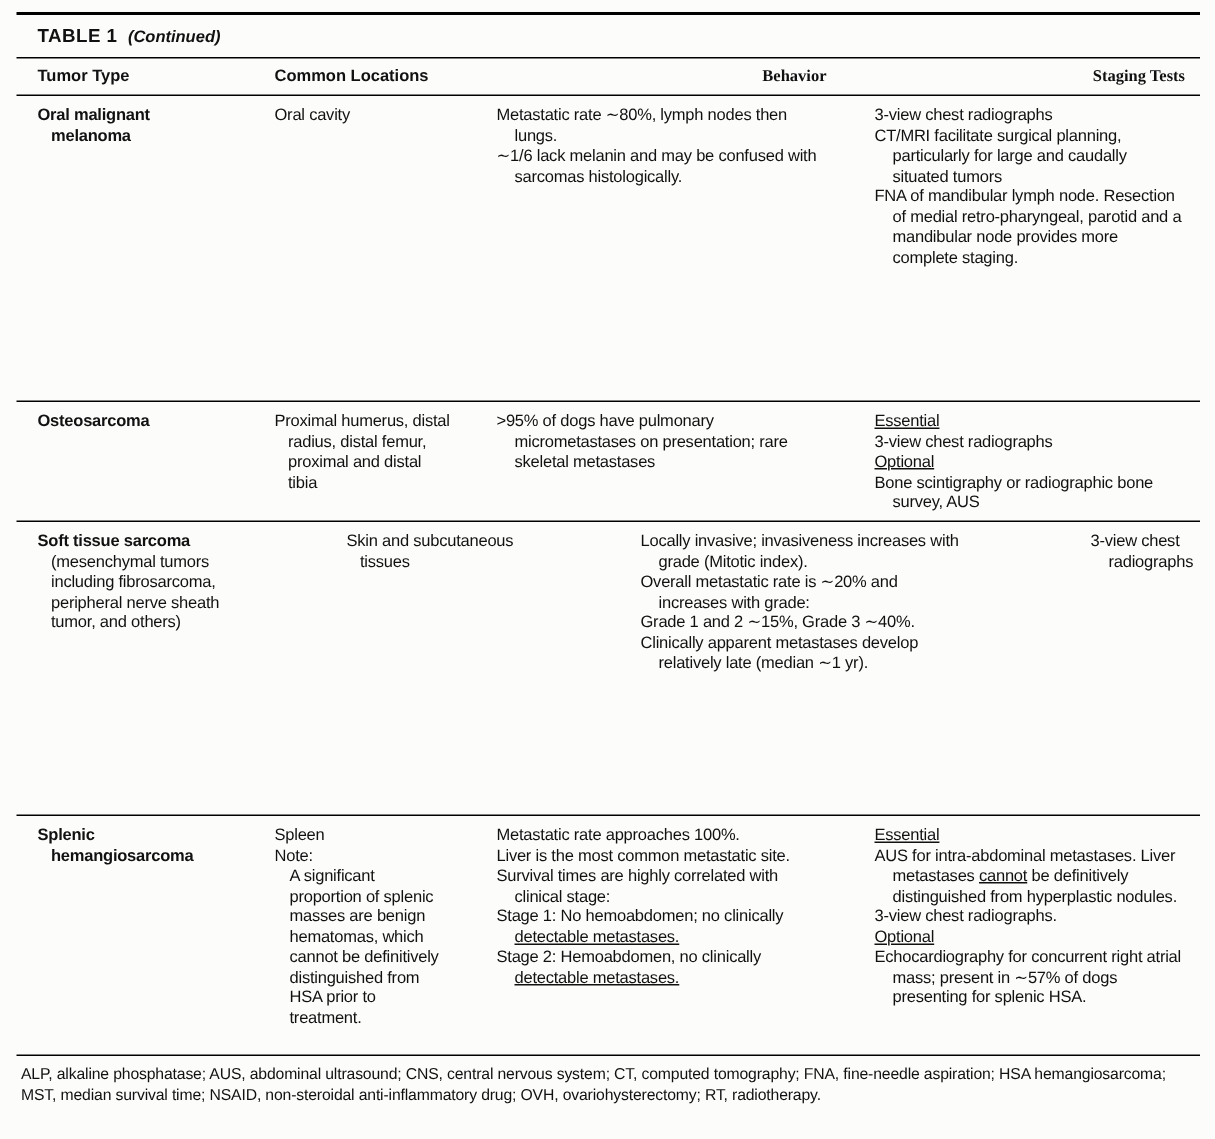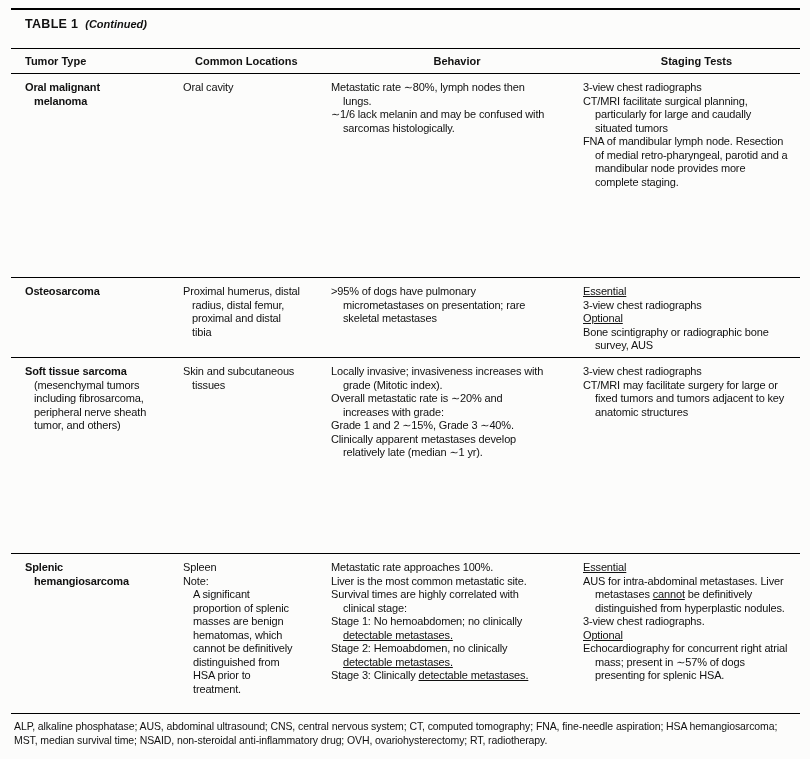--- a/index.html
+++ b/index.html
@@ -6,47 +6,47 @@
   html, body { background: #fcfcfb; }
   body {
     width: 810px; height: 759px; overflow: hidden;
     font-family: "Liberation Sans", sans-serif;
     color: #111;
   }
   .page { margin: 8px 10px 0 11px; }
   .tbl { border-top: 2.5px solid #000; }
   .title-row {
     display: flex; align-items: baseline; gap: 7px;
-    padding: 7px 0 17px 14px;
+    padding: 7px 0 7px 14px;
     border-bottom: 1.5px solid #000;
   }
   .tbl-title { font-weight: bold; font-size: 12.5px; letter-spacing: .3px; }
   .tbl-cont  { font-weight: bold; font-style: italic; font-size: 11px; }
 
   .grid-row {
     display: grid;
     grid-template-columns: 158px 132px 252px 1fr;
     padding-left: 14px; padding-right: 8px;
   }
   .hdr {
     border-bottom: 1.5px solid #000;
     padding-top: 6px; padding-bottom: 6px;
-    font-weight: bold; font-size: 11px; gap: 12px;
+    font-weight: bold; font-size: 11px;
   }
-  .hdr .center { text-align: center; }
+  .hdr .center { text-align: right; font-family: Liberation Serif, serif; }
 
   .body-row {
     border-bottom: 1.5px solid #000;
     font-size: 11px; line-height: 13.5px;
     letter-spacing: -0.15px;
     padding-top: 7px;
   }
   .row-melanoma   { min-height: 204px; }
   .row-osteo      { min-height: 80px;  }
-  .row-softtissue { min-height: 196px; }
+  .row-softtissue { min-height: 196px; gap: 48px; }
   .row-splenic    { min-height: 160px; }
 
   .c3 { padding-right: 16px; }
   .c4 { padding-right: 2px; }
 
   .name { font-weight: bold; max-width: 126px; padding-left: 9px; text-indent: -9px; }
   .qual { max-width: 122px; margin-left: 9px; }
   .loc  { max-width: 120px; padding-left: 9px; text-indent: -9px; }
   .note-body { max-width: 104px; margin-left: 10px; }
   .p    { padding-left: 28px; text-indent: -12px; }
@@ -121,40 +121,38 @@
         <div class="loc">Skin and subcutaneous tissues</div>
       </div>
       <div class="c3">
         <div class="p">Locally invasive; invasiveness increases with grade (Mitotic index).</div>
         <div class="p">Overall metastatic rate is ∼20% and increases with grade:</div>
         <div class="p">Grade 1 and 2 ∼15%, Grade 3 ∼40%.</div>
         <div class="p">Clinically apparent metastases develop relatively late (median ∼1 yr).</div>
       </div>
       <div class="c4">
         <div class="p">3-view chest radiographs</div>
-        <div class="p">CT/MRI may facilitate surgery for large or fixed tumors and tumors adjacent to key anatomic structures</div>
       </div>
     </div>
 
     <div class="grid-row body-row row-splenic">
       <div class="c1">
         <div class="name">Splenic hemangiosarcoma</div>
       </div>
       <div class="c2">
         <div class="loc">Spleen</div>
         <div class="loc">Note:</div>
         <div class="note-body">A significant proportion of splenic masses are benign hematomas, which cannot be definitively distinguished from HSA prior to treatment.</div>
       </div>
       <div class="c3">
         <div class="p">Metastatic rate approaches 100%.</div>
         <div class="p">Liver is the most common metastatic site.</div>
         <div class="p">Survival times are highly correlated with clinical stage:</div>
         <div class="p"><span>Stage 1: No hemoabdomen; no clinically </span><span class="u">detectable metastases.</span></div>
         <div class="p"><span>Stage 2: Hemoabdomen, no clinically </span><span class="u">detectable metastases.</span></div>
-        <div class="p"><span>Stage 3: Clinically </span><span class="u">detectable metastases.</span></div>
       </div>
       <div class="c4">
         <div class="p u">Essential</div>
         <div class="p"><span>AUS for intra-abdominal metastases. Liver metastases </span><span class="u">cannot</span><span> be definitively distinguished from hyperplastic nodules.</span></div>
         <div class="p">3-view chest radiographs.</div>
         <div class="p u">Optional</div>
         <div class="p">Echocardiography for concurrent right atrial mass; present in ∼57% of dogs presenting for splenic HSA.</div>
       </div>
     </div>
 

